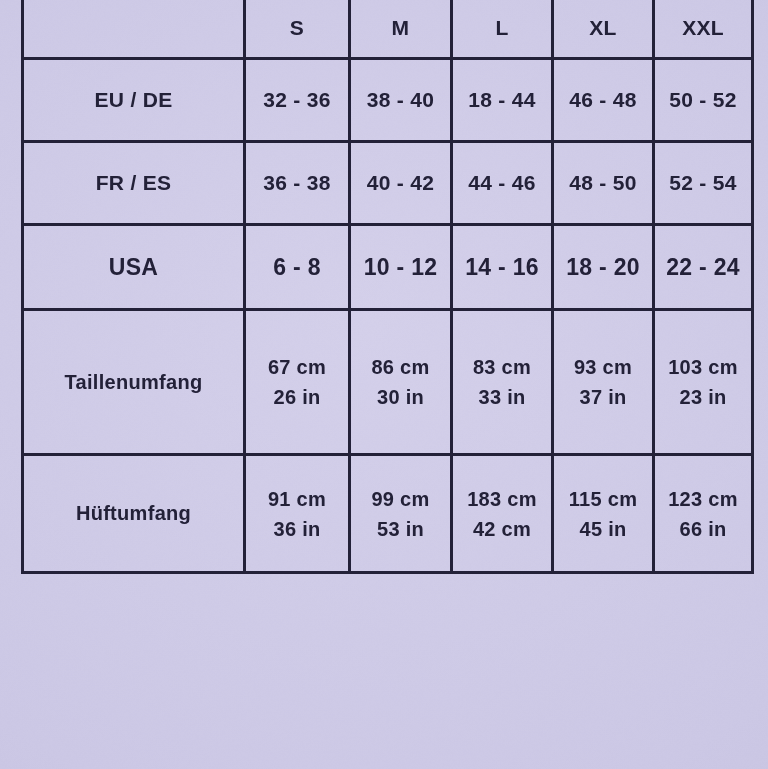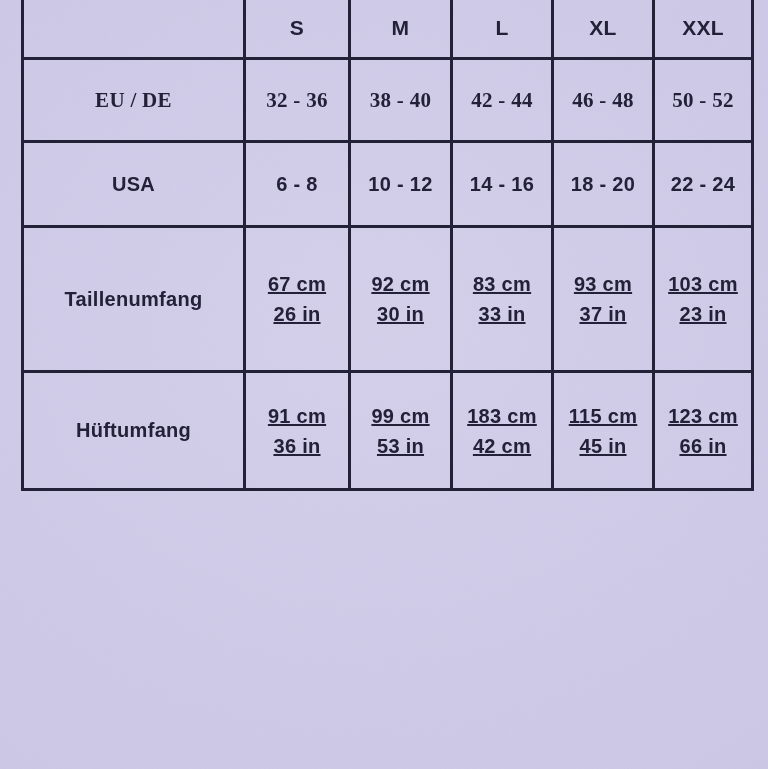--- a/index.html
+++ b/index.html
@@ -26,26 +26,26 @@
   }
   td{
     border:3px solid var(--ink);
     text-align:center;
     vertical-align:middle;
     color:var(--ink);
     font-weight:700;
     letter-spacing:.3px;
   }
   tr.r-head td{height:61px;font-size:21px;}
-  tr.r-size td{height:83px;font-size:21px;font-family:Liberation Serif, serif;}
-  tr.r-usa  td{height:85px;font-size:20px;}
+  tr.r-size td{height:83px;font-size:21px;}
+  tr.r-usa  td{height:85px;font-size:23px;}
   tr.r-waist td{height:145px;font-size:20px;}
   tr.r-hip  td{height:118px;font-size:20px;}
   td.lbl{font-size:21px;}
-  .m-line{line-height:30px;text-decoration:underline;}
+  .m-line{line-height:30px;}
   .grain{
     position:absolute;left:0;top:0;width:768px;height:769px;
     pointer-events:none;opacity:.55;mix-blend-mode:multiply;
   }
 </style>
 </head>
 <body>
 
 <div class="stage">
 
@@ -65,45 +65,53 @@
         <td>M</td>
         <td>L</td>
         <td>XL</td>
         <td>XXL</td>
       </tr>
 
       <tr class="r-size">
         <td class="lbl">EU / DE</td>
         <td>32 - 36</td>
         <td>38 - 40</td>
-        <td>42 - 44</td>
+        <td>18 - 44</td>
         <td>46 - 48</td>
         <td>50 - 52</td>
       </tr>
 
+      <tr class="r-size">
+        <td class="lbl">FR / ES</td>
+        <td>36 - 38</td>
+        <td>40 - 42</td>
+        <td>44 - 46</td>
+        <td>48 - 50</td>
+        <td>52 - 54</td>
+      </tr>
 
 
       <tr class="r-usa">
         <td class="lbl">USA</td>
         <td>6 - 8</td>
         <td>10 - 12</td>
         <td>14 - 16</td>
         <td>18 - 20</td>
         <td>22 - 24</td>
       </tr>
 
 
       <tr class="r-waist">
         <td class="lbl">Taillenumfang</td>
         <td>
           <div class="m-line">67 cm</div>
           <div class="m-line">26 in</div>
         </td>
         <td>
-          <div class="m-line">92 cm</div>
+          <div class="m-line">86 cm</div>
           <div class="m-line">30 in</div>
         </td>
         <td>
           <div class="m-line">83 cm</div>
           <div class="m-line">33 in</div>
         </td>
         <td>
           <div class="m-line">93 cm</div>
           <div class="m-line">37 in</div>
         </td>

